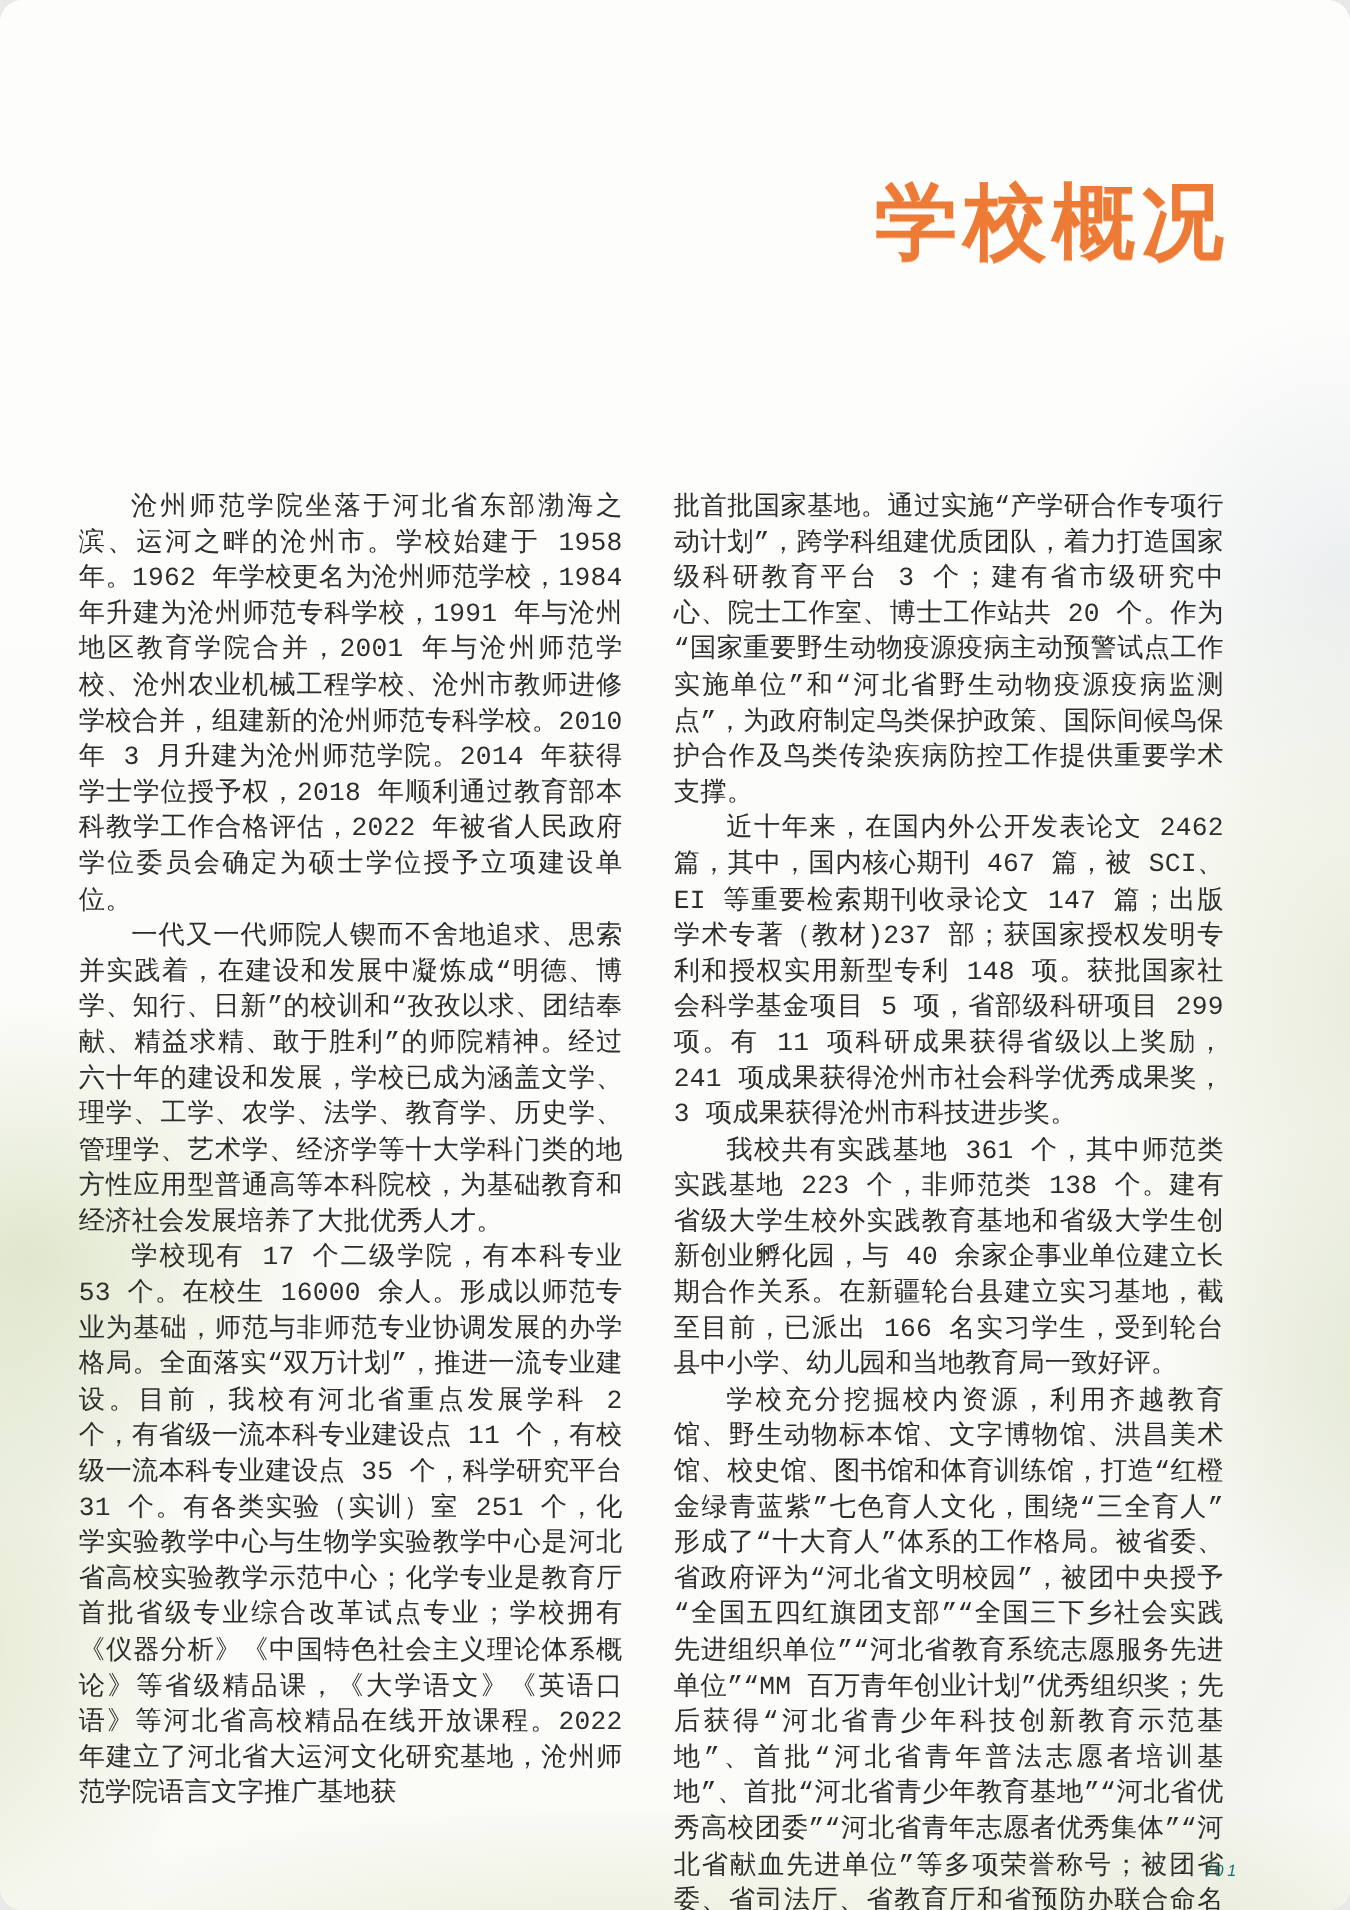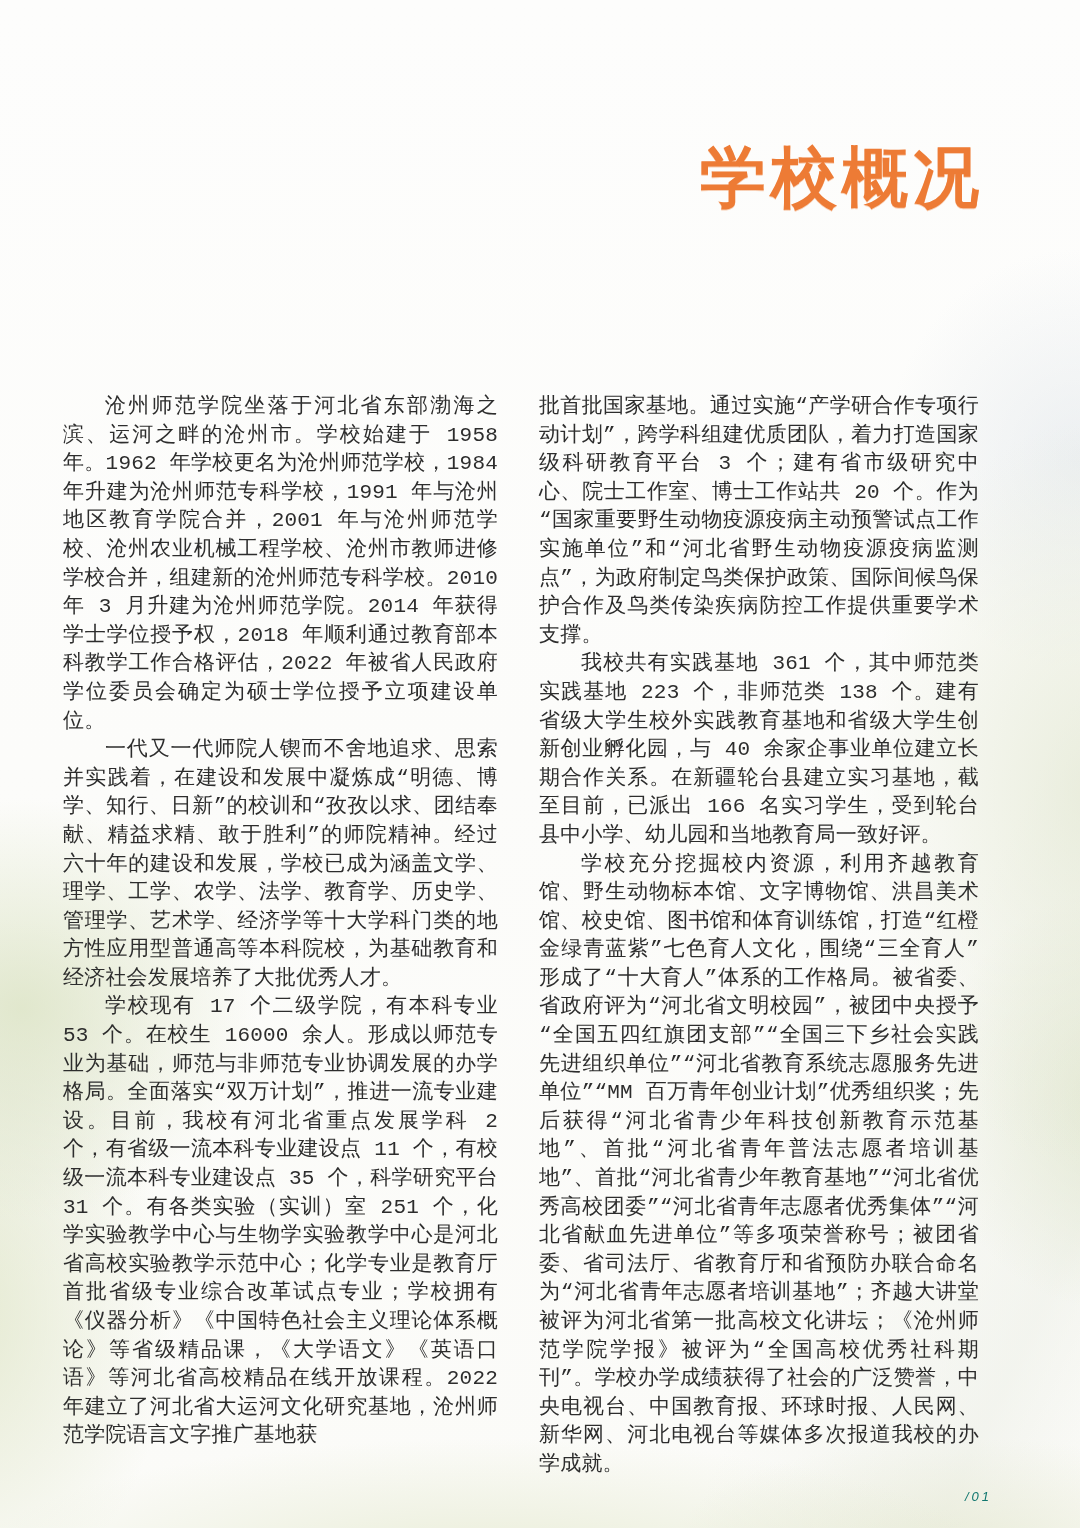--- a/index.html
+++ b/index.html
@@ -3,20 +3,21 @@
 <meta charset="utf-8">
 <style>
   html,body { margin:0; padding:0; background:#e9e9e9; }
   .page {
     position:relative;
     width:1080px; height:1528px;
     margin:0 auto;
     background:#fcfcfb;
     overflow:hidden;
     font-family:"Liberation Sans", sans-serif;
+    border-radius:18px;
   }
   
   .bg-photo {
     position:absolute; inset:0;
     background:
       radial-gradient(340px 300px at 2% 66%, rgba(219,227,195,0.80), rgba(219,227,195,0) 70%),
       radial-gradient(300px 420px at -4% 86%, rgba(224,230,201,0.85), rgba(224,230,201,0) 72%),
       radial-gradient(220px 260px at 1% 72%, rgba(242,243,238,0.9), rgba(242,243,238,0) 70%),
       radial-gradient(320px 520px at 101% 52%, rgba(226,231,209,0.70), rgba(226,231,209,0) 72%),
       radial-gradient(260px 300px at 103% 72%, rgba(219,226,197,0.65), rgba(219,226,197,0) 70%),
@@ -71,19 +72,20 @@
   <h1 class="title">学校概况</h1>
 
   <div class="col col-left">
     <p class="indent">沧州师范学院坐落于河北省东部渤海之滨、运河之畔的沧州市。学校始建于 1958 年。1962 年学校更名为沧州师范学校，1984 年升建为沧州师范专科学校，1991 年与沧州地区教育学院合并，2001 年与沧州师范学校、沧州农业机械工程学校、沧州市教师进修学校合并，组建新的沧州师范专科学校。2010 年 3 月升建为沧州师范学院。2014 年获得学士学位授予权，2018 年顺利通过教育部本科教学工作合格评估，2022 年被省人民政府学位委员会确定为硕士学位授予立项建设单位。</p>
     <p class="indent">一代又一代师院人锲而不舍地追求、思索并实践着，在建设和发展中凝炼成“明德、博学、知行、日新”的校训和“孜孜以求、团结奉献、精益求精、敢于胜利”的师院精神。经过六十年的建设和发展，学校已成为涵盖文学、理学、工学、农学、法学、教育学、历史学、管理学、艺术学、经济学等十大学科门类的地方性应用型普通高等本科院校，为基础教育和经济社会发展培养了大批优秀人才。</p>
     <p class="indent">学校现有 17 个二级学院，有本科专业 53 个。在校生 16000 余人。形成以师范专业为基础，师范与非师范专业协调发展的办学格局。全面落实“双万计划”，推进一流专业建设。目前，我校有河北省重点发展学科 2 个，有省级一流本科专业建设点 11 个，有校级一流本科专业建设点 35 个，科学研究平台 31 个。有各类实验（实训）室 251 个，化学实验教学中心与生物学实验教学中心是河北省高校实验教学示范中心；化学专业是教育厅首批省级专业综合改革试点专业；学校拥有《仪器分析》《中国特色社会主义理论体系概论》等省级精品课，《大学语文》《英语口语》等河北省高校精品在线开放课程。2022 年建立了河北省大运河文化研究基地，沧州师范学院语言文字推广基地获</p>
   </div>
 
   <div class="col col-right">
     <p>批首批国家基地。通过实施“产学研合作专项行动计划”，跨学科组建优质团队，着力打造国家级科研教育平台 3 个；建有省市级研究中心、院士工作室、博士工作站共 20 个。作为“国家重要野生动物疫源疫病主动预警试点工作实施单位”和“河北省野生动物疫源疫病监测点”，为政府制定鸟类保护政策、国际间候鸟保护合作及鸟类传染疾病防控工作提供重要学术支撑。</p>
+    <p class="indent">近十年来，在国内外公开发表论文 2462 篇，其中，国内核心期刊 467 篇，被 SCI、EI 等重要检索期刊收录论文 147 篇；出版学术专著（教材)237 部；获国家授权发明专利和授权实用新型专利 148 项。获批国家社会科学基金项目 5 项，省部级科研项目 299 项。有 11 项科研成果获得省级以上奖励，241 项成果获得沧州市社会科学优秀成果奖，3 项成果获得沧州市科技进步奖。</p>
     <p class="indent">我校共有实践基地 361 个，其中师范类实践基地 223 个，非师范类 138 个。建有省级大学生校外实践教育基地和省级大学生创新创业孵化园，与 40 余家企事业单位建立长期合作关系。在新疆轮台县建立实习基地，截至目前，已派出 166 名实习学生，受到轮台县中小学、幼儿园和当地教育局一致好评。</p>
     <p class="indent">学校充分挖掘校内资源，利用齐越教育馆、野生动物标本馆、文字博物馆、洪昌美术馆、校史馆、图书馆和体育训练馆，打造“红橙金绿青蓝紫”七色育人文化，围绕“三全育人”形成了“十大育人”体系的工作格局。被省委、省政府评为“河北省文明校园”，被团中央授予“全国五四红旗团支部”“全国三下乡社会实践先进组织单位”“河北省教育系统志愿服务先进单位”“MM 百万青年创业计划”优秀组织奖；先后获得“河北省青少年科技创新教育示范基地”、首批“河北省青年普法志愿者培训基地”、首批“河北省青少年教育基地”“河北省优秀高校团委”“河北省青年志愿者优秀集体”“河北省献血先进单位”等多项荣誉称号；被团省委、省司法厅、省教育厅和省预防办联合命名为“河北省青年志愿者培训基地”；齐越大讲堂被评为河北省第一批高校文化讲坛；《沧州师范学院学报》被评为“全国高校优秀社科期刊”。学校办学成绩获得了社会的广泛赞誉，中央电视台、中国教育报、环球时报、人民网、新华网、河北电视台等媒体多次报道我校的办学成就。</p>
   </div>
 
   <div class="page-number">/01</div>
 
 </div>
 
 </body></html>

